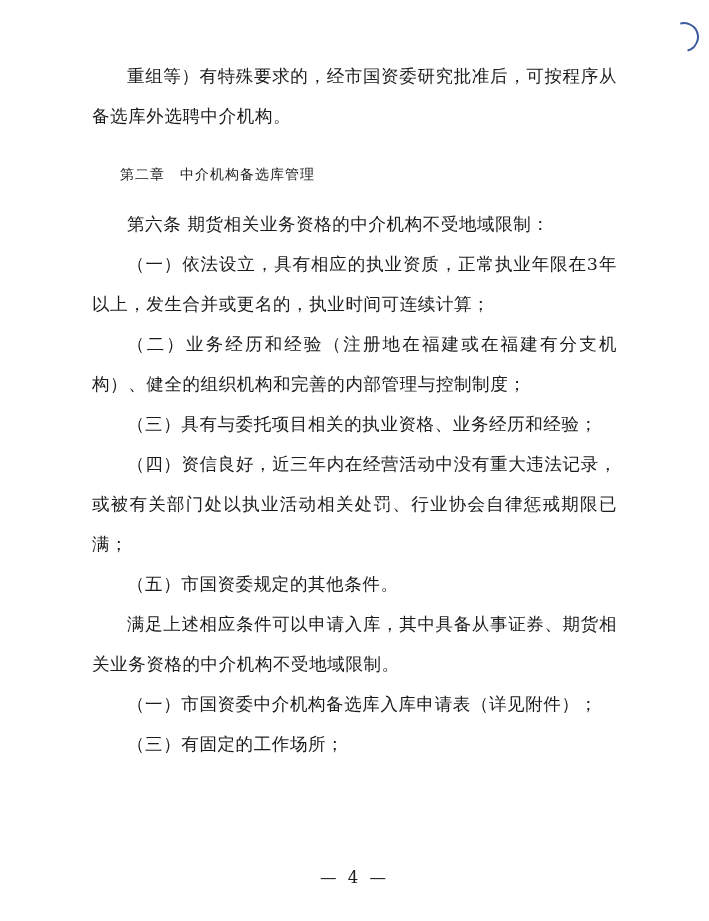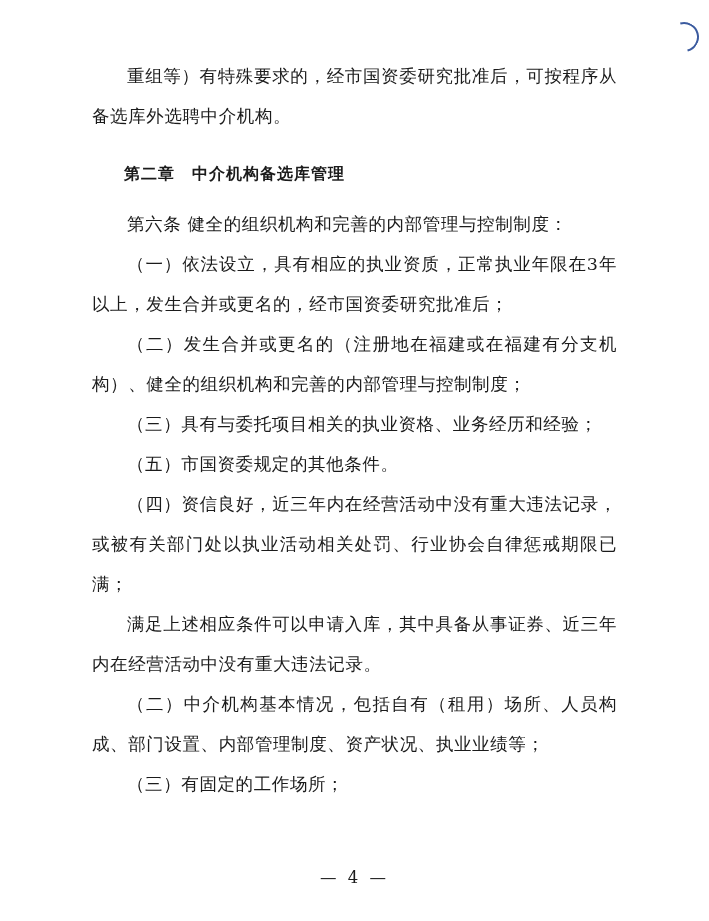--- a/index.html
+++ b/index.html
@@ -44,22 +44,22 @@
     text-align: justify;
     text-justify: inter-ideograph;
   }
   p {
     margin: 0;
   }
   .indent2 {
     text-indent: 2em;
   }
   .chapter-heading {
-    font-weight: bold;
-    font-size: 16px;
+    font-weight: normal;
+    font-size: 14px;
     line-height: 40px;
     margin-top: 18px;
     margin-bottom: 10px;
     text-indent: 2em;
     letter-spacing: 1px;
   }
   .article-label {
     font-weight: normal;
   }
   .footer {
@@ -79,31 +79,31 @@
 <div class="page">
 
   <div class="corner-mark"></div>
 
   <div class="body-text">
 
     <p class="indent2">重组等）有特殊要求的，经市国资委研究批准后，可按程序从备选库外选聘中介机构。</p>
 
     <p class="chapter-heading">第二章　中介机构备选库管理</p>
 
-    <p class="indent2"><span class="article-label">第六条</span> <span>健全的组织机构和完善的内部管理与控制制度：</span></p>
+    <p class="indent2"><span class="article-label">第六条</span> <span>期货相关业务资格的中介机构不受地域限制：</span></p>
 
-    <p class="indent2">（一）依法设立，具有相应的执业资质，正常执业年限在3年以上，发生合并或更名的，经市国资委研究批准后；</p>
-    <p class="indent2">（二）发生合并或更名的（注册地在福建或在福建有分支机构）、健全的组织机构和完善的内部管理与控制制度；</p>
+    <p class="indent2">（一）依法设立，具有相应的执业资质，正常执业年限在3年以上，发生合并或更名的，执业时间可连续计算；</p>
+    <p class="indent2">（二）业务经历和经验（注册地在福建或在福建有分支机构）、健全的组织机构和完善的内部管理与控制制度；</p>
     <p class="indent2">（三）具有与委托项目相关的执业资格、业务经历和经验；</p>
+    <p class="indent2">（四）资信良好，近三年内在经营活动中没有重大违法记录，或被有关部门处以执业活动相关处罚、行业协会自律惩戒期限已满；</p>
     <p class="indent2">（五）市国资委规定的其他条件。</p>
-    <p class="indent2">（四）资信良好，近三年内在经营活动中没有重大违法记录，或被有关部门处以执业活动相关处罚、行业协会自律惩戒期限已满；</p>
 
-    <p class="indent2">满足上述相应条件可以申请入库，其中具备从事证券、近三年内在经营活动中没有重大违法记录。</p>
+    <p class="indent2">满足上述相应条件可以申请入库，其中具备从事证券、期货相关业务资格的中介机构不受地域限制。</p>
 
 
-    <p class="indent2">（二）中介机构基本情况，包括自有（租用）场所、人员构成、部门设置、内部管理制度、资产状况、执业业绩等；</p>
+    <p class="indent2">（一）市国资委中介机构备选库入库申请表（详见附件）；</p>
     <p class="indent2">（三）有固定的工作场所；</p>
 
   </div>
 
 </div>
 
 <div class="footer">— 4 —</div>
 
 </body></html>

